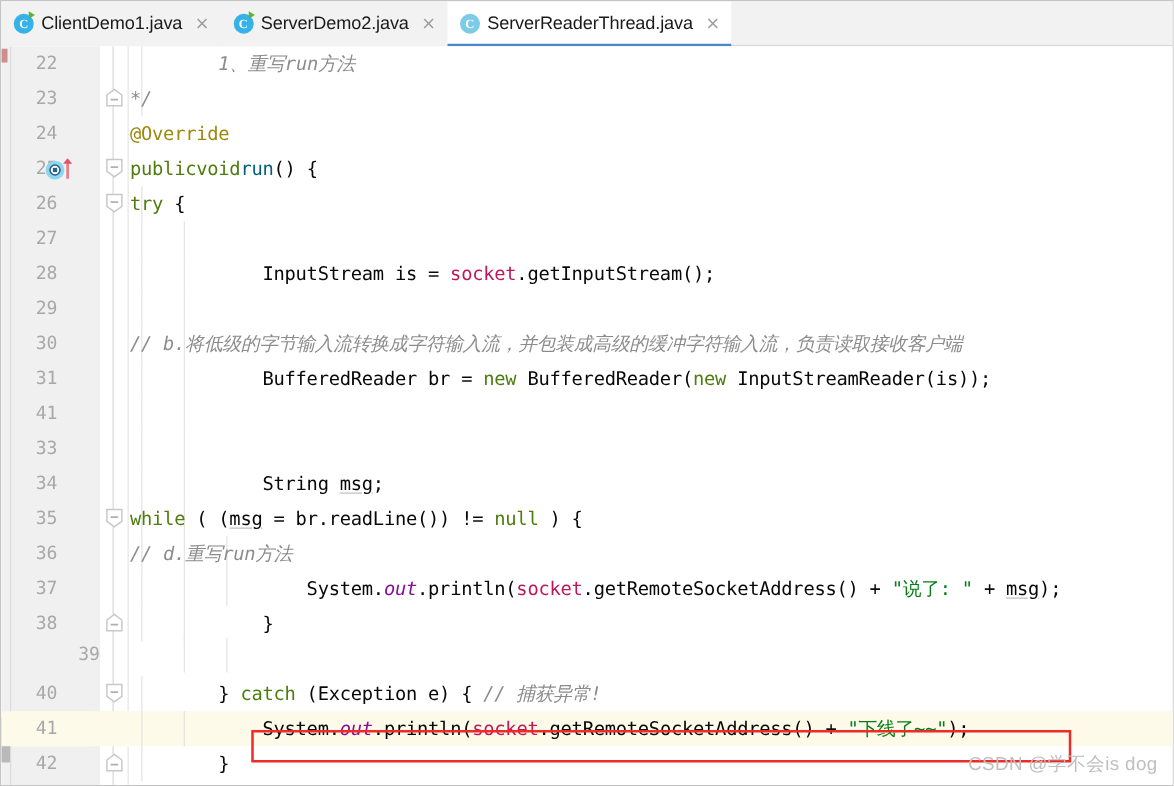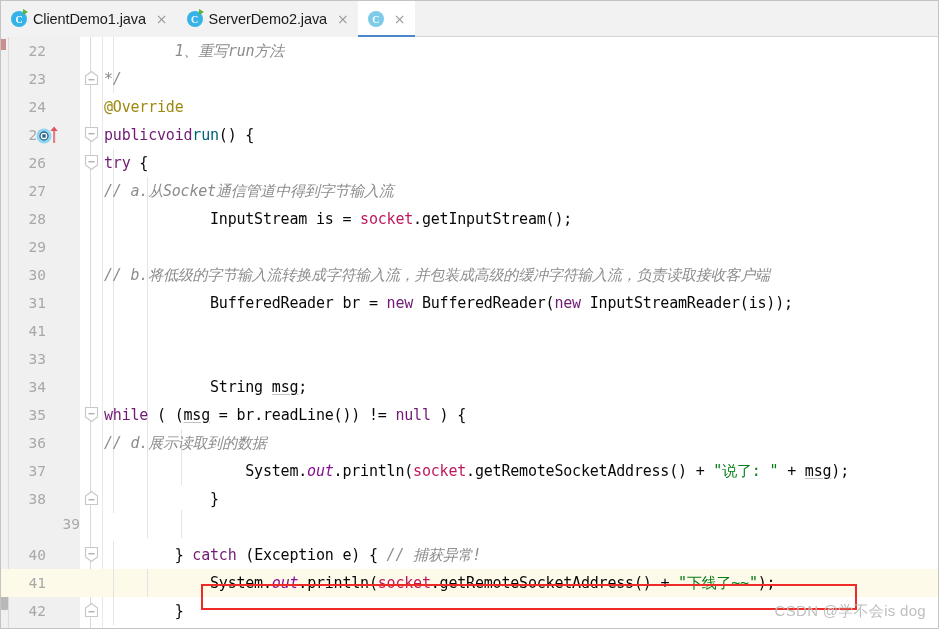--- a/index.html
+++ b/index.html
@@ -145,21 +145,21 @@
   .code {
     position: absolute; left: 103px; top: 0;
     height: 28px;
     display: flex; align-items: center;
     font-family: "DejaVu Sans Mono", monospace;
     font-size: 15px;
     color: #080808;
     white-space: pre;
     letter-spacing: -0.2px;
   }
-  .kw   { color: #701a75; text-align: center; }
+  .kw   { color: #4d7c0f; text-align: center; }
   .fld  { color: #be185d; }
   .fldi { color: #871094; font-style: italic; }
   .mth  { color: #00627a; }
   .anno { color: #9e880d; }
   .str  { color: #067d17; }
   .cmt  { color: #8c8c8c; font-style: italic; }
   .und  { text-decoration: underline; text-decoration-color: #c0c0c0;
           text-underline-offset: 2px; }
 
   
@@ -225,20 +225,21 @@
         <span class="runarrow"></span>
       </span>
       <span class="tab-label">ServerDemo2.java</span>
       <span class="tab-close">×</span>
     </div>
 
     <div class="tab active">
       <span class="javaicon light">
         <span class="disc">C</span>
       </span>
+      <span class="tab-label">ServerReaderThread.java</span>
       <span class="tab-close">×</span>
     </div>
 
   </div>
 
   <div id="editor">
 
     <div id="gutter-bg"></div>
     <div id="gutter-edge"></div>
     <div id="fold-rail"></div>
@@ -301,21 +302,20 @@
             </div>
           </div>
           <div class="iguide" style="left: 112px;"></div>
           <div class="code">        <span class="kw">try</span> {</div>
         </div>
         <div class="row" style="top: 140px;">
           <div class="lnum-cell">27</div>
           <div class="foldcell"></div>
           <div class="iguide" style="left: 112px;"></div>
           <div class="iguide" style="left: 146.2px;"></div>
-          <div class="code">            <span class="cmt">// a.从Socket通信管道中得到字节输入流</span></div>
         </div>
         <div class="row" style="top: 168px;">
           <div class="lnum-cell">28</div>
           <div class="foldcell"></div>
           <div class="iguide" style="left: 112px;"></div>
           <div class="iguide" style="left: 146.2px;"></div>
           <div class="code">            InputStream is = <span class="fld">socket</span>.getInputStream();</div>
         </div>
         <div class="row" style="top: 196px;">
           <div class="lnum-cell">29</div>
@@ -371,21 +371,21 @@
           <div class="iguide" style="left: 112px;"></div>
           <div class="iguide" style="left: 146.2px;"></div>
           <div class="code">            <span class="kw">while</span> ( (<span class="und">msg</span> = br.readLine()) != <span class="kw">null</span> ) {</div>
         </div>
         <div class="row" style="top: 392px;">
           <div class="lnum-cell">36</div>
           <div class="foldcell"></div>
           <div class="iguide" style="left: 112px;"></div>
           <div class="iguide" style="left: 146.2px;"></div>
           <div class="iguide" style="left: 180.4px;"></div>
-          <div class="code">                <span class="cmt">// d.展示读取到的数据</span></div>
+          <div class="code">                <span class="cmt">// d.重写run方法</span></div>
         </div>
         <div class="row" style="top: 420px;">
           <div class="lnum-cell">37</div>
           <div class="foldcell"></div>
           <div class="iguide" style="left: 112px;"></div>
           <div class="iguide" style="left: 146.2px;"></div>
           <div class="iguide" style="left: 180.4px;"></div>
           <div class="code">                System.<span class="fldi">out</span>.println(<span class="fld">socket</span>.getRemoteSocketAddress() + <span class="str">"说了: "</span> + <span class="und">msg</span>);</div>
         </div>
         <div class="row" style="top: 448px;">

